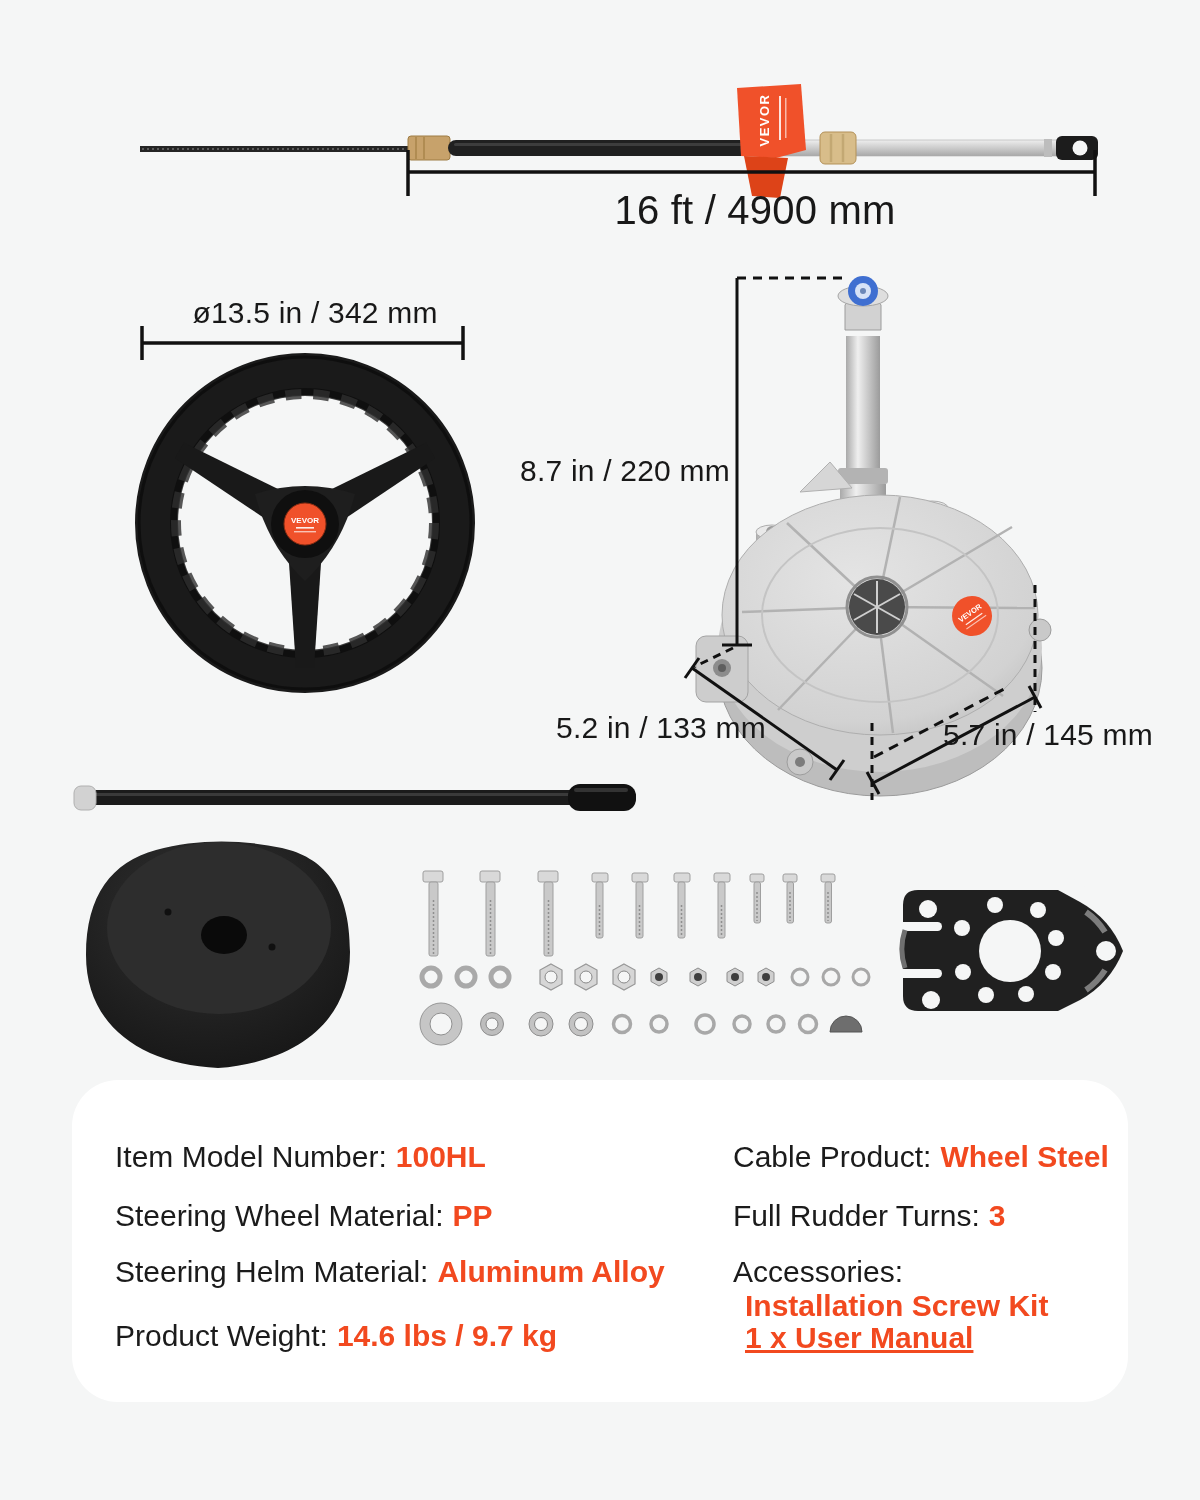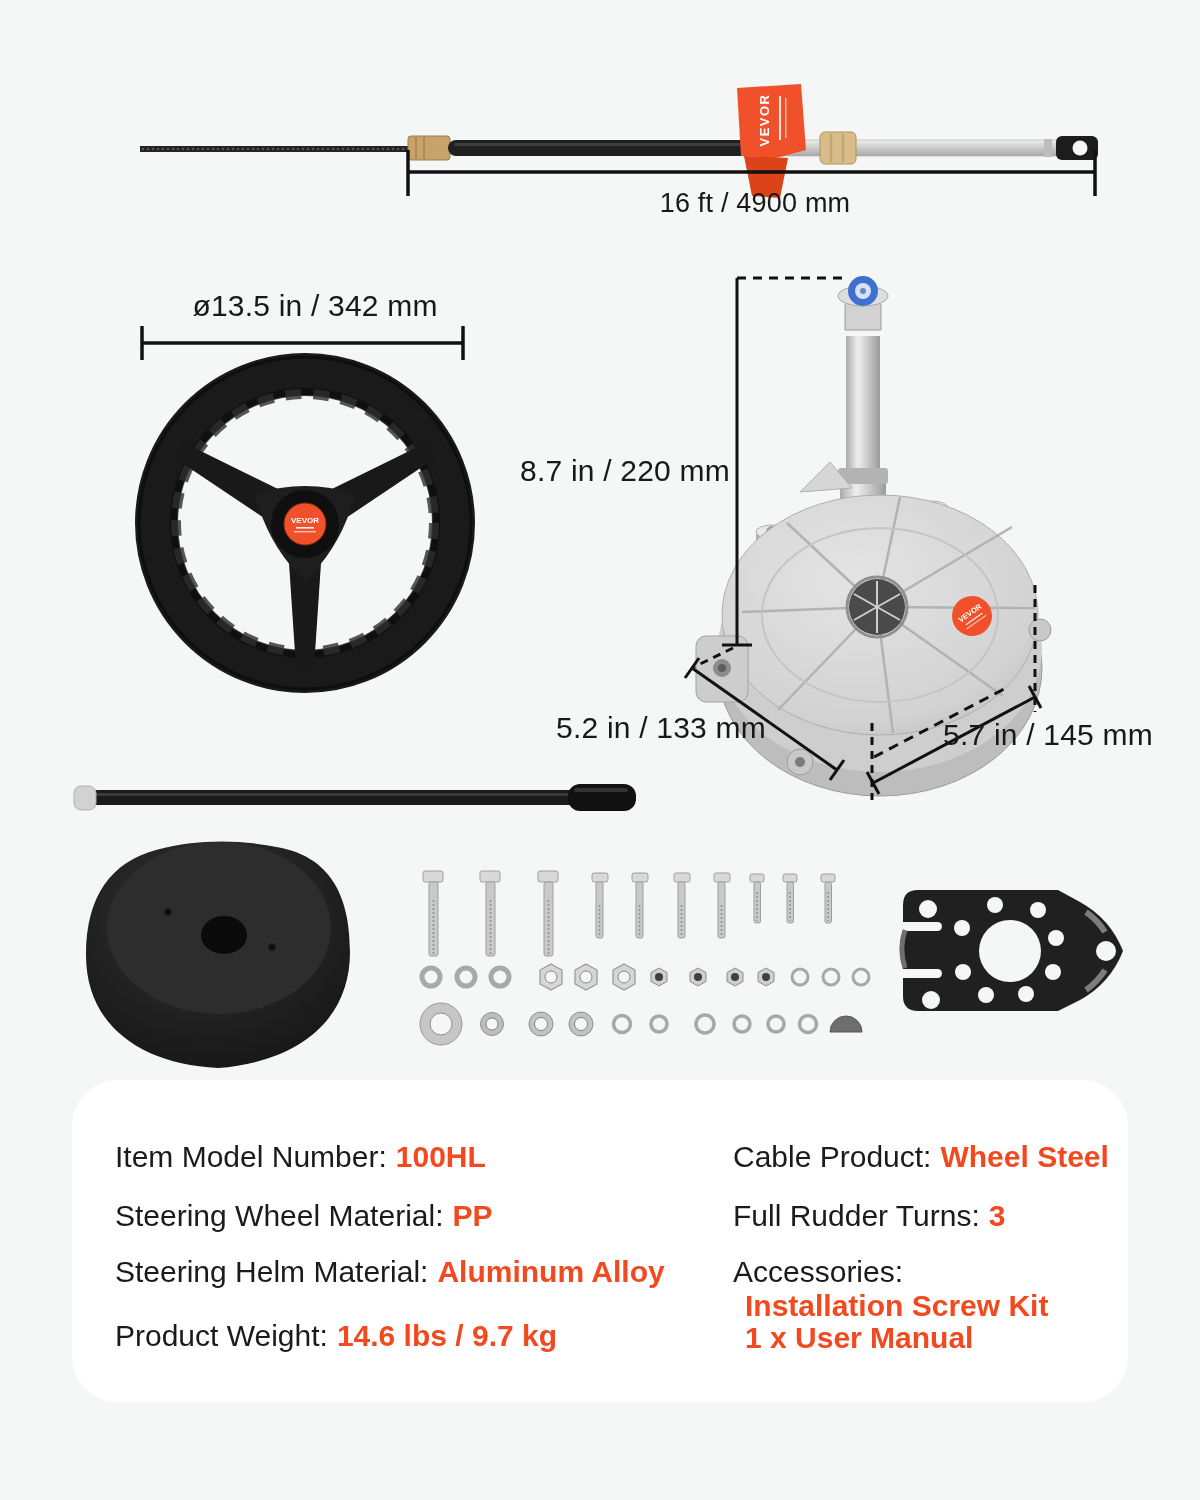--- a/index.html
+++ b/index.html
@@ -2,21 +2,21 @@
 <html style="--accent: #F2491F; --ink: #1b1b1b; --bg: #f5f6f6; --panel: #ffffff;"><head>
 <meta charset="utf-8">
 <style>
   :root { --accent:#F2491F; --ink:#1b1b1b; --bg:#f5f6f6; --panel:#ffffff; }
   html,body { margin:0; padding:0; }
   body { font-family:"Liberation Sans", sans-serif; }
   .canvas { position:relative; width:1200px; height:1500px; background:var(--bg); overflow:hidden; }
   svg.art { position:absolute; left:0; top:0; }
   .dim-label { position:absolute; transform:translateX(-50%); font-size:30px; color:#181818;
                white-space:nowrap; letter-spacing:.2px; }
-  .dim-label.big { font-size:27px; }
+  .dim-label.big { font-size:40px; }
   .panel { position:absolute; left:72px; top:1080px; width:1056px; height:322px;
            background:var(--panel); border-radius:46px; }
   .spec-row { position:absolute; font-size:30px; white-space:nowrap; color:var(--ink); }
   .sl { color:var(--ink); }
   .sv { color:var(--accent); font-weight:bold; margin-left:9px; }
   .sv.solo { margin-left:12px; }
 </style>
 </head>
 <body>
 
@@ -315,21 +315,21 @@
           <rect x="1062" y="1003" width="44" height="10" rx="5" transform="rotate(-38 1084 1008)"></rect>
         </g>
         <path d="M 1086 912 A 70 70 0 0 1 1105 932" fill="none" stroke="#7d7d7d" stroke-width="6"></path>
         <path d="M 1105 970 A 70 70 0 0 1 1086 990" fill="none" stroke="#7d7d7d" stroke-width="6"></path>
         <path d="M 905 930 A 60 60 0 0 0 905 968" fill="none" stroke="#6f6f6f" stroke-width="5"></path>
       </g>
     </g>
   </svg>
 
   <div class="dim-label big" style="left:755px; top:188px;">16 ft / 4900 mm</div>
-  <div class="dim-label" style="left:315px; top:289px;text-align:right;">ø13.5 in / 342 mm</div>
+  <div class="dim-label" style="left:315px; top:296px;text-align:right;">ø13.5 in / 342 mm</div>
   <div class="dim-label" style="left:625px; top:454px;">8.7 in / 220 mm</div>
   <div class="dim-label" style="left:661px; top:711px;">5.2 in / 133 mm</div>
   <div class="dim-label" style="left:1048px; top:718px;">5.7 in / 145 mm</div>
 
   <div class="panel"></div>
 
   <div class="spec-row" style="left:115px; top:1140px;">
     <span class="sl">Item Model Number:</span><span class="sv">100HL</span>
   </div>
   <div class="spec-row" style="left:115px; top:1255px;">
@@ -345,15 +345,15 @@
   <div class="spec-row" style="left:733px; top:1140px;">
     <span class="sl">Cable Product:</span><span class="sv">Wheel Steel</span>
   </div>
   <div class="spec-row" style="left:733px; top:1199px;">
     <span class="sl">Full Rudder Turns:</span><span class="sv">3</span>
   </div>
   <div class="spec-row" style="left:733px; top:1255px;">
     <span class="sl">Accessories:</span>
   </div>
   <div class="spec-row sv solo" style="left:733px; top:1289px;">Installation Screw Kit</div>
-  <div class="spec-row sv solo" style="left:733px; top:1321px;">1 x User Manual</div>
+  <div class="spec-row sv solo" style="left:733px; top:1321px;text-decoration:underline;">1 x User Manual</div>
 
 </div>
 
 </body></html>

